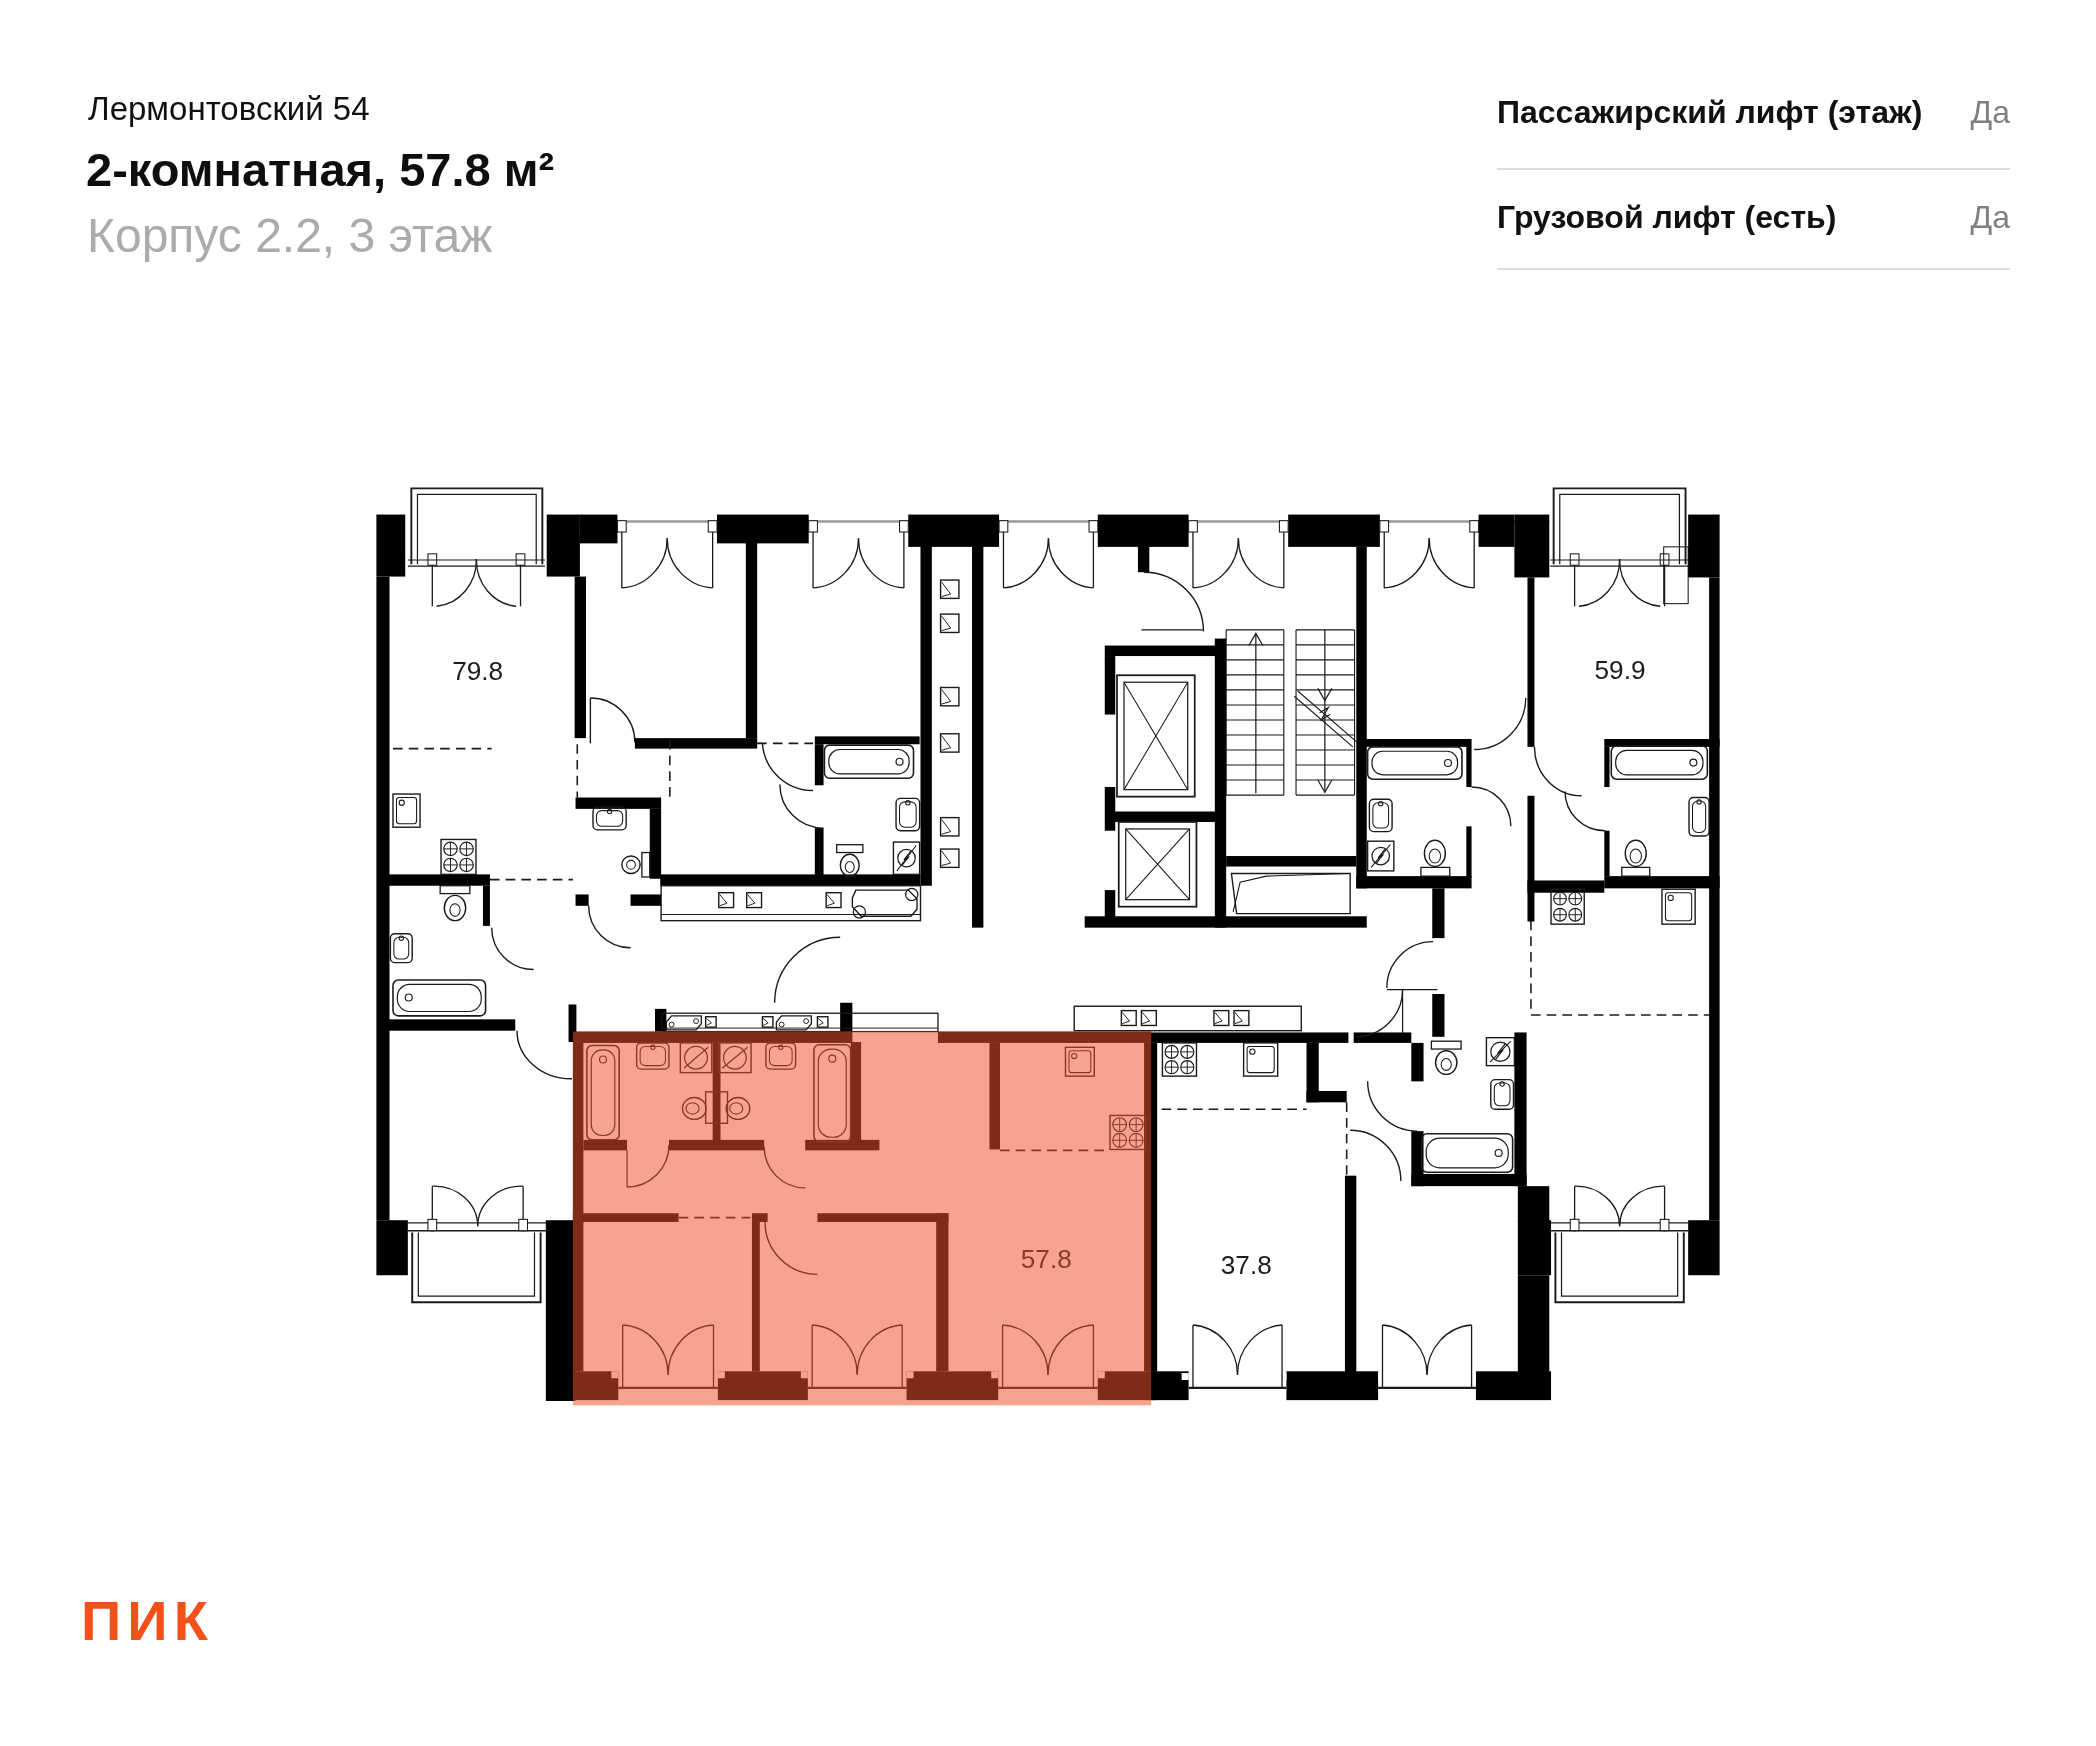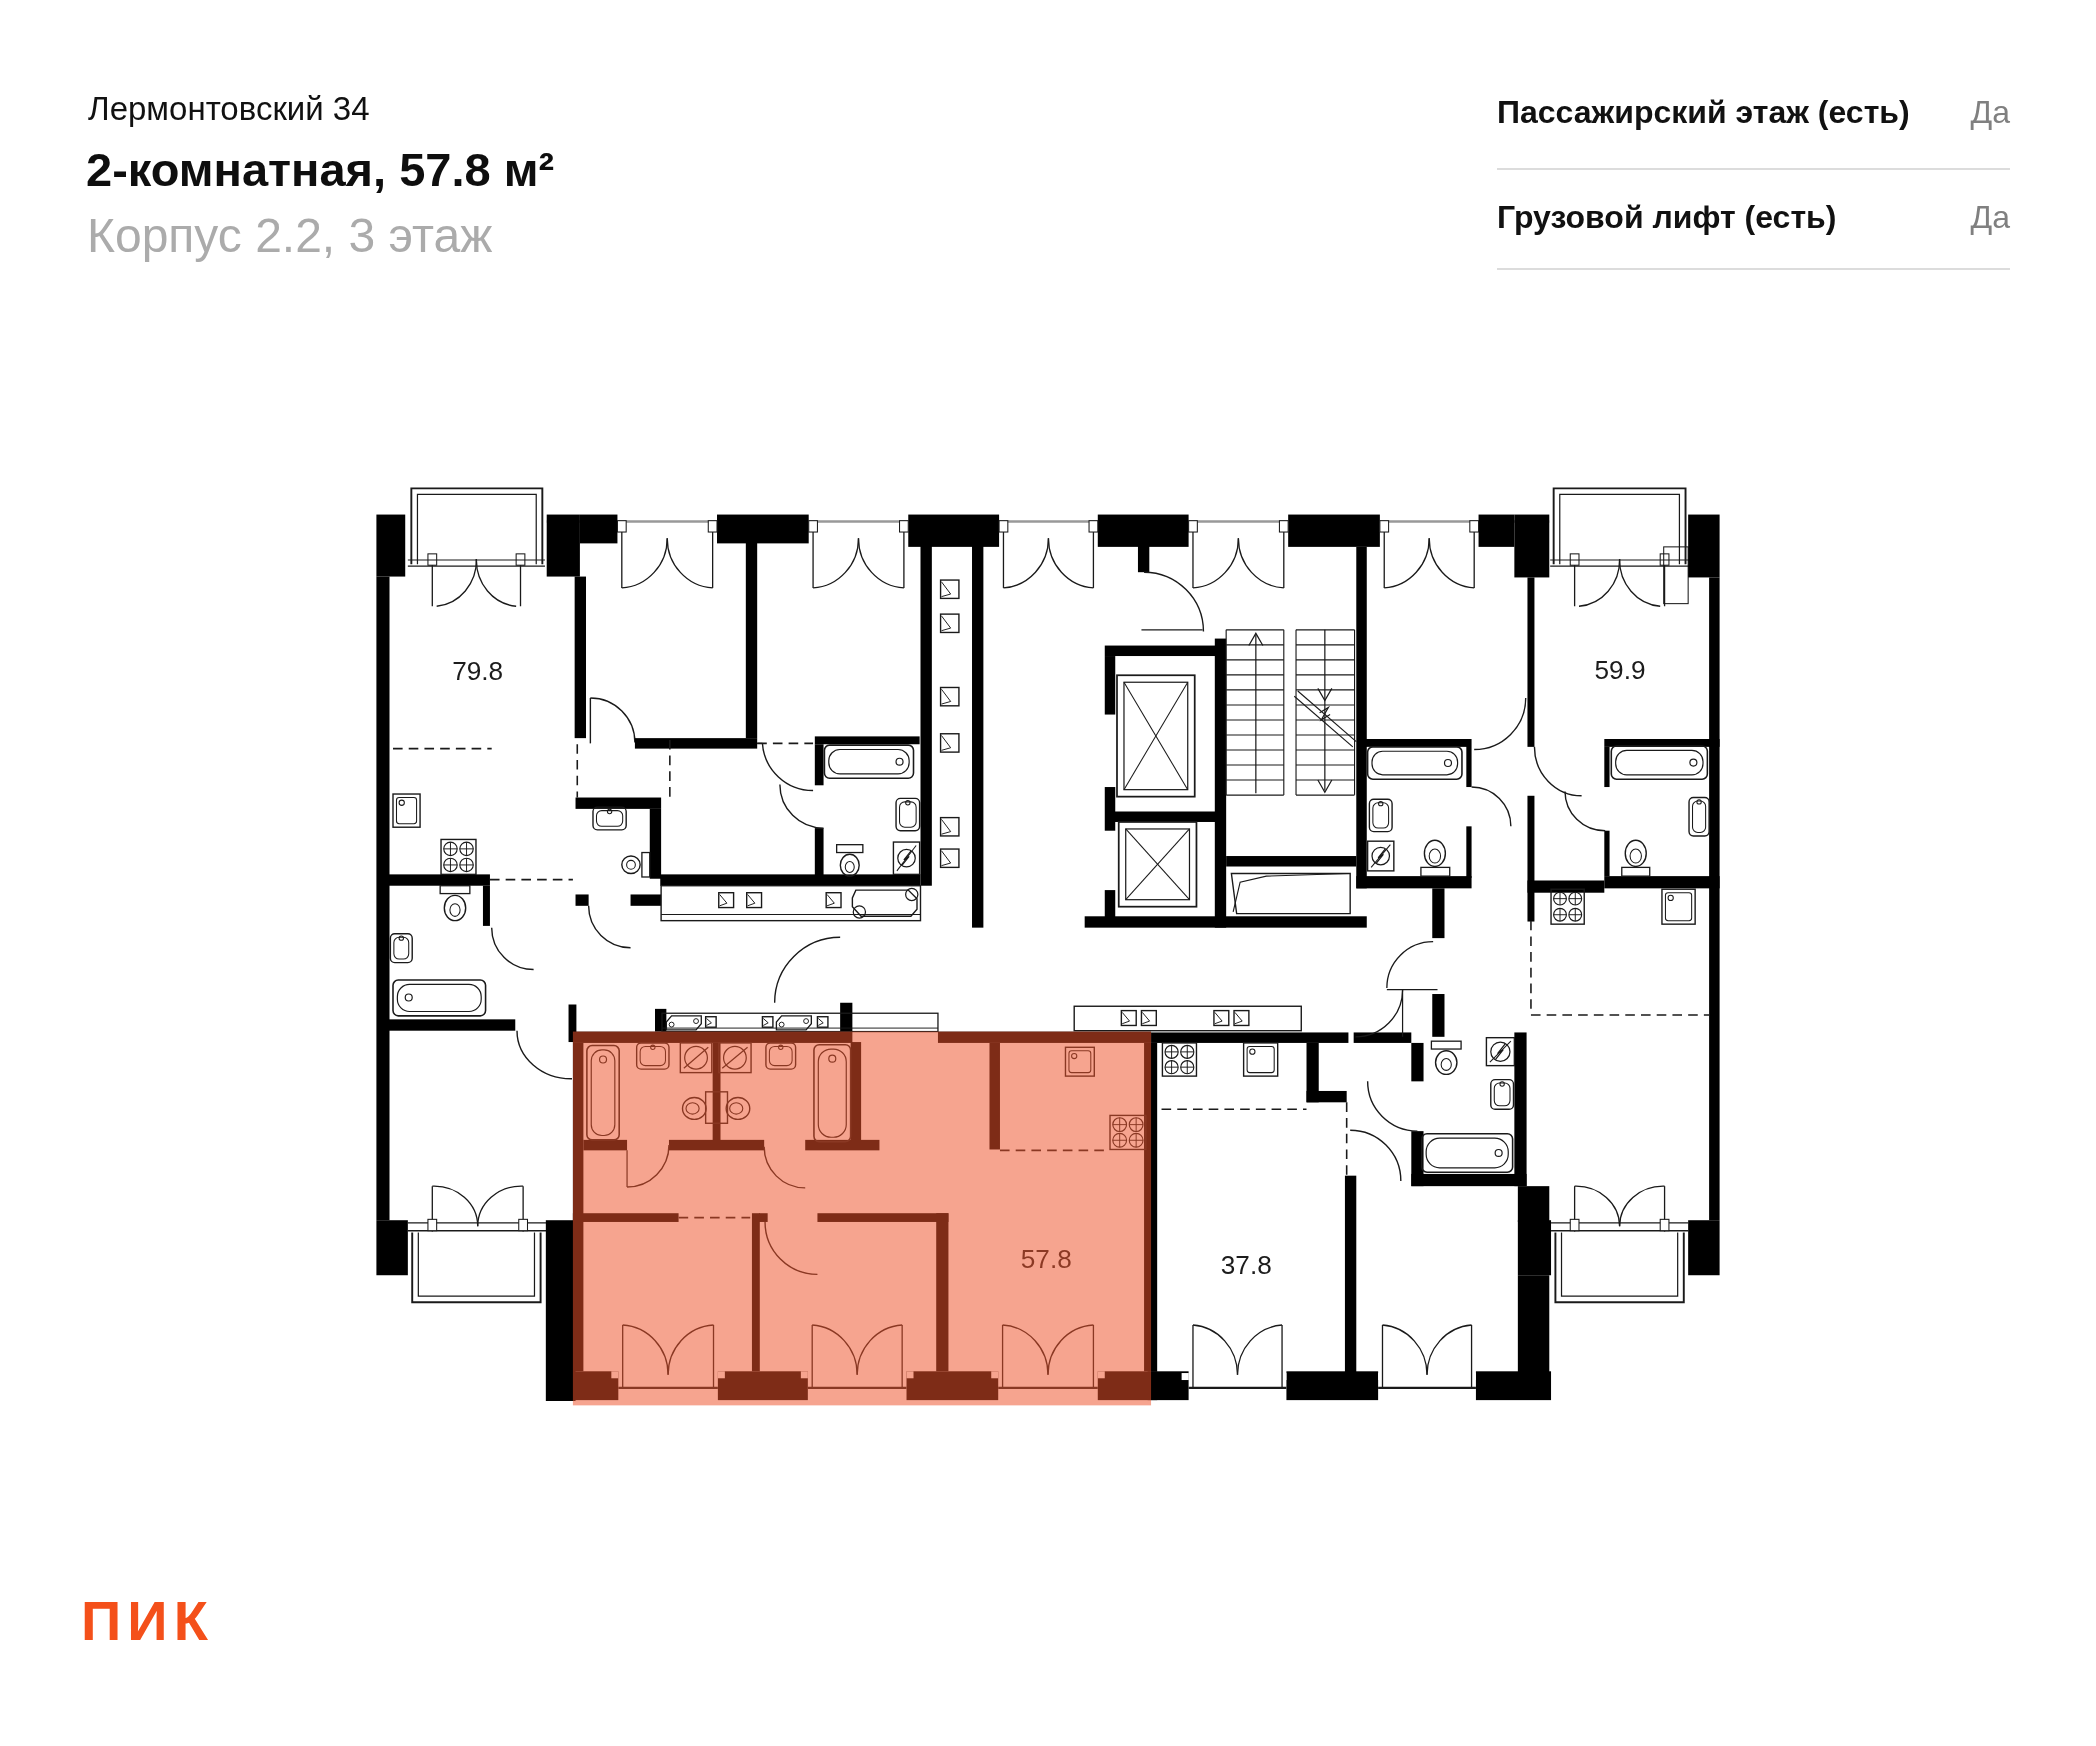--- a/index.html
+++ b/index.html
@@ -2,28 +2,28 @@
 <html style="font-size:14px"><head>
 <meta charset="utf-8">
 <style>
   html,body{margin:0;padding:0;}
   body{width:2096px;height:1747px;background:#ffffff;font-family:"Liberation Sans",sans-serif;position:relative;overflow:hidden;}
   .abs{position:absolute;}
 </style>
 </head>
 <body>
 
-<div class="abs" style="left:88px;top:90px;font-size:33px;font-weight:400;color:#111;">Лермонтовский 34</div>
+<div class="abs" style="left:88px;top:90px;font-size:33px;font-weight:400;color:#111;">Лермонтовский 54</div>
 
 <div class="abs" style="left:86px;top:142px;font-size:47px;font-weight:700;color:#0e0e0e;">2-комнатная, 57.8 м²</div>
 
 <div class="abs" style="left:87px;top:208px;font-size:48px;font-weight:400;color:#ababab;">Корпус 2.2, 3 этаж</div>
 
 <div class="abs" style="left:1497px;top:94px;width:513px;">
-  <div style="font-size:32px;font-weight:700;color:#111;">Пассажирский этаж (есть)</div>
+  <div style="font-size:32px;font-weight:700;color:#111;">Пассажирский лифт (этаж)</div>
 </div>
 <div class="abs" style="left:1497px;top:94px;width:513px;text-align:right;font-size:32px;color:#808080;">Да</div>
 
 <div class="abs" style="left:1497px;top:168px;width:513px;height:1.7px;background:#dcdcdc;"></div>
 
 <div class="abs" style="left:1497px;top:199px;font-size:32px;font-weight:700;color:#111;">Грузовой лифт (есть)</div>
 <div class="abs" style="left:1497px;top:199px;width:513px;text-align:right;font-size:32px;color:#808080;">Да</div>
 
 <div class="abs" style="left:1497px;top:268px;width:513px;height:1.7px;background:#dcdcdc;"></div>
 

